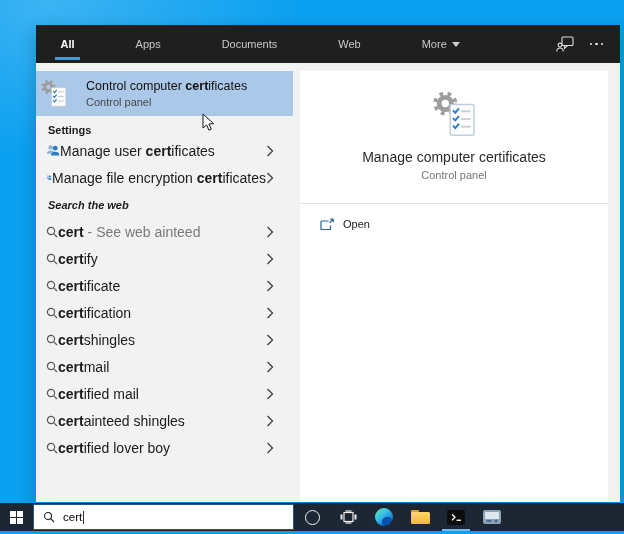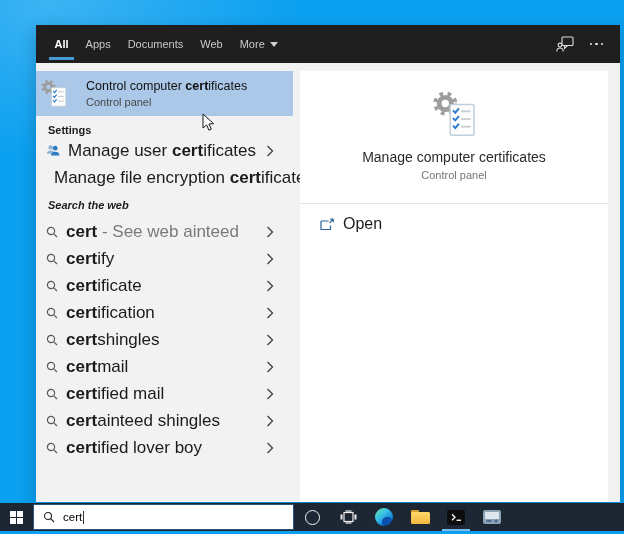--- a/index.html
+++ b/index.html
@@ -1,47 +1,47 @@
 <!DOCTYPE html>
 <html><head>
 <meta charset="utf-8">
 <style>
   html,body{margin:0;padding:0;}
   body{width:624px;height:534px;position:relative;overflow:hidden;
        font-family:"Liberation Sans",sans-serif;background:#0ba0f0;}
   .glow{position:absolute;inset:0;background:radial-gradient(ellipse 420px 260px at 8% 0%, rgba(255,255,255,.20), rgba(255,255,255,0) 60%);}
   .search-window{position:absolute;left:36px;top:25px;width:584px;height:477px;background:#f2f2f2;box-shadow:0 6px 16px rgba(0,0,0,.22);}
-  .sw-header{position:absolute;left:0;top:0;right:0;height:38px;background:#1f1f1f;display:flex;align-items:center;padding-left:10px;box-sizing:border-box;}
+  .sw-header{position:absolute;left:0;top:0;right:0;height:38px;background:#1f1f1f;display:flex;align-items:center;padding-left:16px;box-sizing:border-box;gap:44px;}
   .tab{position:relative;height:38px;line-height:38px;padding:0 8.5px;font-size:11px;color:#c9c9c9;display:flex;align-items:center;gap:5px;}
   .tab.active{color:#fff;font-weight:700;}
   .tab.active::after{content:"";position:absolute;left:3px;right:3px;bottom:3px;height:3px;background:#4798d6;}
   .hdr-icons{margin-left:auto;display:flex;align-items:center;gap:16px;padding-right:17px;}
   .dots{display:flex;gap:3px;}
   .dots i{width:2.5px;height:2.5px;border-radius:50%;background:#e8e8e8;}
   .left-pane{position:absolute;left:0;top:38px;width:257px;bottom:0;}
   .sec-label{height:14px;line-height:14px;padding-left:12px;font-size:11px;font-weight:700;color:#1c1c1c;}
   .lbl-best{margin-top:6px;}
   .best-row{margin-top:8px;height:45px;background:#abc8e8;display:flex;align-items:center;padding-left:5px;box-sizing:border-box;}
   .best-text{margin-left:19px;}
   .best-title{font-size:12.5px;color:#111;line-height:16px;}
   .best-sub{font-size:11px;color:#484848;line-height:14px;margin-top:1px;}
   .lbl-settings{margin-top:7px;}
   .lbl-web{margin-top:7px;margin-bottom:6px;font-style:italic;}
   .row{height:27px;display:flex;align-items:center;padding:0 19px 0 10px;box-sizing:border-box;}
-  .row .txt{margin-left:8px;font-size:17px;color:#1b1b1b;white-space:nowrap;}
+  .row .txt{font-size:14px;color:#1b1b1b;white-space:nowrap;}
   .row .chev{margin-left:auto;flex:0 0 auto;display:flex;}
   .match{font-weight:700;}
   .suffix{color:#7a7a7a;}
   .right-card{position:absolute;left:264px;top:46px;width:308px;height:431px;background:#fff;}
   .rc-icon{display:block;margin:21px auto 0;}
   .rc-title{margin-top:11px;text-align:center;font-size:14px;color:#2b2b2b;}
   .rc-sub{margin-top:4px;text-align:center;font-size:11px;color:#757575;}
   .rc-div{margin-top:22px;border-top:1px solid #e4e4e4;}
   .rc-open{height:40px;display:flex;align-items:center;padding-left:20px;}
-  .rc-open .lbl{margin-left:9px;font-size:16px;color:#1b1b1b;}
+  .rc-open .lbl{margin-left:9px;font-size:11px;color:#1b1b1b;}
   .cursor{position:absolute;left:202px;top:113px;}
   .taskbar{position:absolute;left:0;top:503px;width:624px;height:28px;background:#1d2734;display:flex;align-items:stretch;}
   .tb-start{width:33px;display:flex;align-items:center;justify-content:center;}
   .winlogo{display:grid;grid-template-columns:6px 6px;grid-template-rows:6px 6px;gap:1px;}
   .winlogo i{background:#fcfcfc;display:block;}
   .tb-search{width:261px;box-sizing:border-box;background:#fff;border:1px solid #28557e;display:flex;align-items:center;padding-left:9px;margin:1px 0;}
   .tb-search .q{margin-left:8px;font-size:11.5px;color:#000;}
   .caret{width:1px;height:13px;background:#333;margin-left:1px;}
   .tb-btn{width:36px;display:flex;align-items:center;justify-content:center;position:relative;}
   .indicator{position:absolute;left:4px;right:4px;bottom:0;height:2px;background:#76b9ed;}

